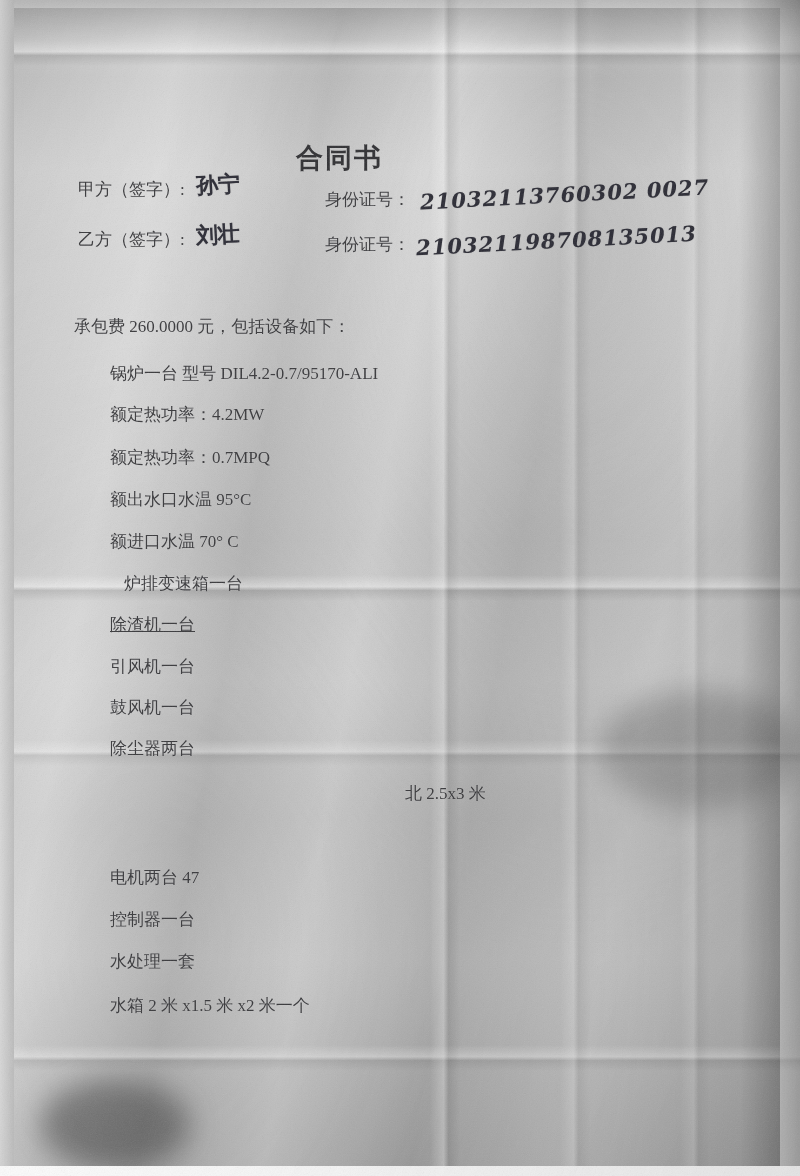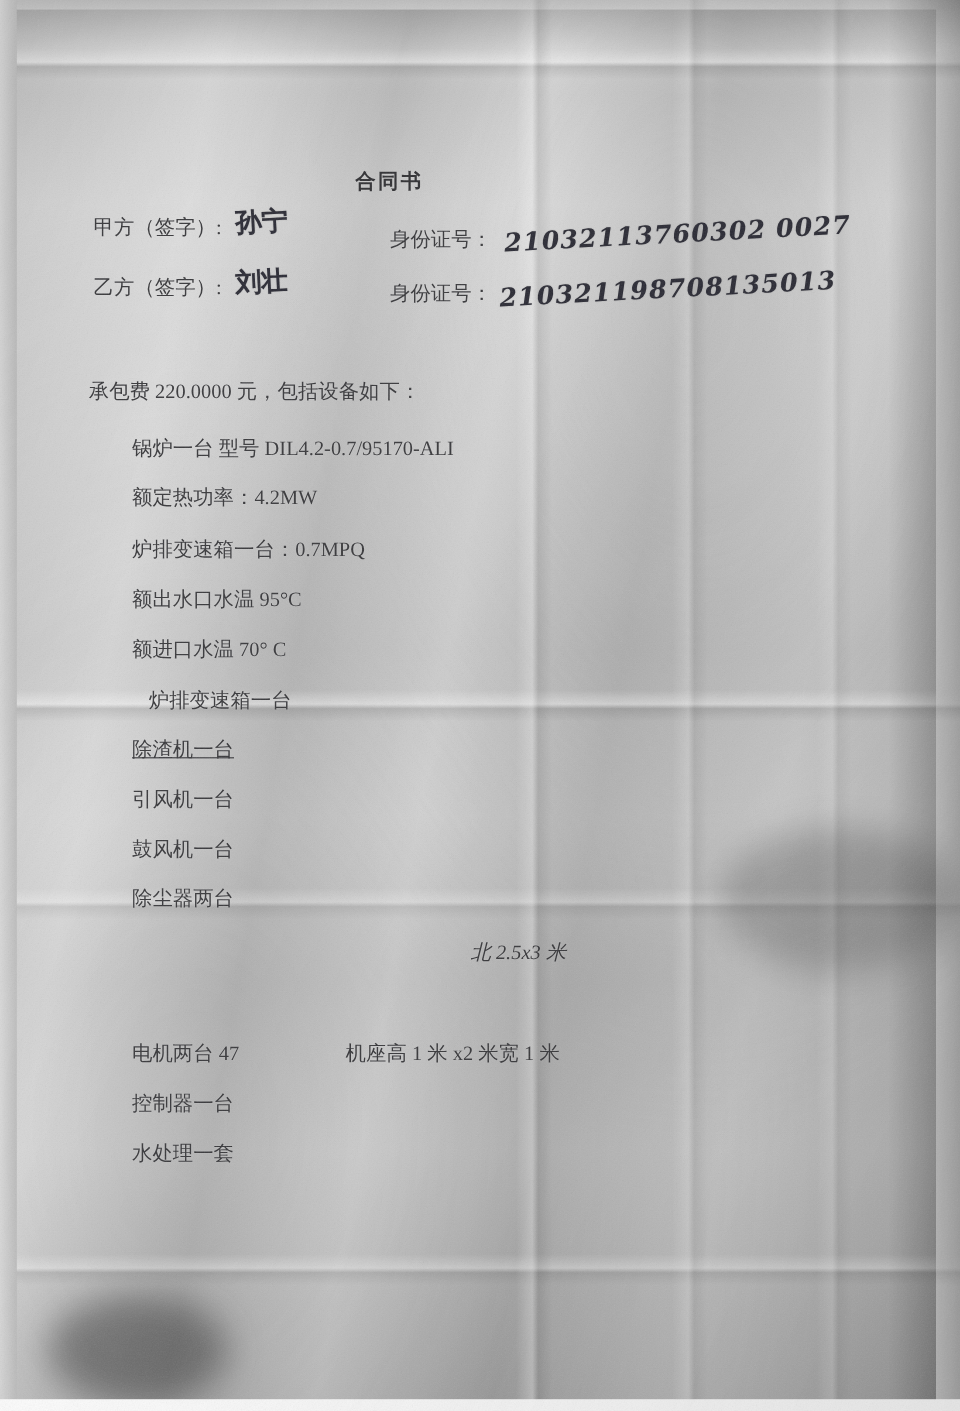--- a/index.html
+++ b/index.html
@@ -76,21 +76,21 @@
     color: #2a2a2a;
   }
   .t {
     position: absolute;
     white-space: nowrap;
     font-family: "Liberation Serif", "DejaVu Serif", serif;
     color: #39393c;
     text-shadow: 0 0 1px rgba(255,255,255,0.35);
   }
   .title {
-    font-size: 17px;
+    font-size: 27px;
     letter-spacing: 2px;
     font-weight: 600;
     color: #303033;
   }
   .line {
     font-size: 17px;
   }
   
   .hand {
     position: absolute;
@@ -159,39 +159,39 @@
     <div class="t line" style="left:78px; top:178px;">甲方（签字）:</div>
     <div class="hand hand-cn" style="left:196px; top:170px;">孙宁</div>
     <div class="t line" style="left:325px; top:188px;">身份证号：</div>
     <div class="hand hand-num" style="left:420px; top:182px;">21032113760302 0027</div>
 
     <div class="t line" style="left:78px; top:228px;">乙方（签字）:</div>
     <div class="hand hand-cn" style="left:196px; top:220px;">刘壮</div>
     <div class="t line" style="left:325px; top:233px;">身份证号：</div>
     <div class="hand hand-num" style="left:416px; top:228px;">210321198708135013</div>
 
-    <div class="t line" style="left:74px; top:315px;">承包费 220.0000 元，包括设备如下：</div>
+    <div class="t line" style="left:74px; top:315px;">承包费 260.0000 元，包括设备如下：</div>
 
     <div class="t line" style="left:110px; top:362px;">锅炉一台 型号 DIL4.2-0.7/95170-ALI</div>
     <div class="t line" style="left:110px; top:403px;">额定热功率：4.2MW</div>
-    <div class="t line" style="left:110px; top:446px;">炉排变速箱一台：0.7MPQ</div>
+    <div class="t line" style="left:110px; top:446px;">额定热功率：0.7MPQ</div>
     <div class="t line" style="left:110px; top:488px;">额出水口水温 95°C</div>
     <div class="t line" style="left:110px; top:530px;">额进口水温 70°  C</div>
     <div class="t line" style="left:124px; top:572px;">炉排变速箱一台</div>
     <div class="t line" style="left:110px; top:613px;text-decoration:underline;">除渣机一台</div>
     <div class="t line" style="left:110px; top:655px;">引风机一台</div>
     <div class="t line" style="left:110px; top:696px;">鼓风机一台</div>
     <div class="t line" style="left:110px; top:737px;">除尘器两台</div>
 
-    <div class="t line" style="left:392px; top:782px;font-style:italic;">北 2.5x3 米</div>
+    <div class="t line" style="left:405px; top:782px;">北 2.5x3 米</div>
 
     <div class="t line" style="left:110px; top:866px;">电机两台 47</div>
-    <div class="t line" style="left:288px; top:866px;">机座高 1 米 x2 米宽 1 米</div>
     <div class="t line" style="left:110px; top:908px;">控制器一台</div>
     <div class="t line" style="left:110px; top:950px;">水处理一套</div>
+    <div class="t line" style="left:110px; top:994px;">水箱  2 米 x1.5 米 x2 米一个</div>
 
   </div>
 
   <div id="haze"></div>
 
   <svg id="grain" width="800" height="1176">
     <defs>
       <filter id="n">
         <feTurbulence type="fractalNoise" baseFrequency="0.85" numOctaves="3" stitchTiles="stitch"></feTurbulence>
         <feColorMatrix type="saturate" values="0"></feColorMatrix>

